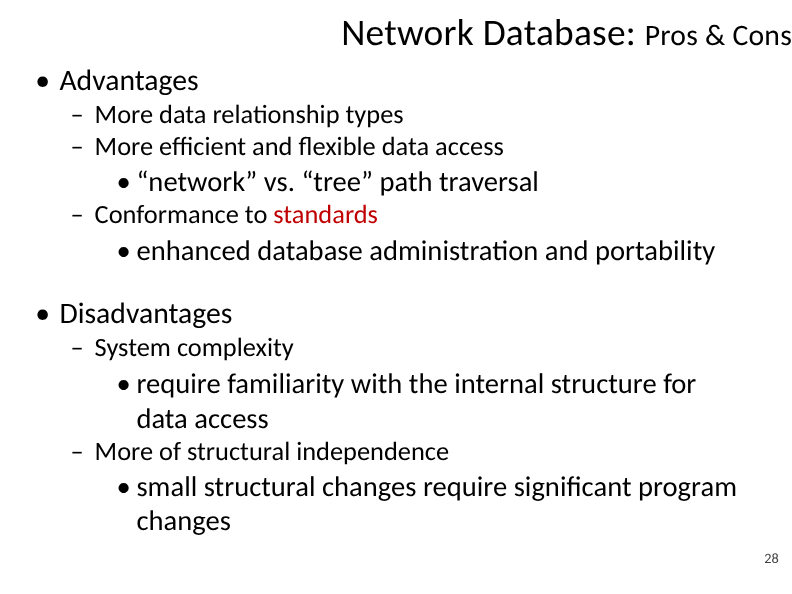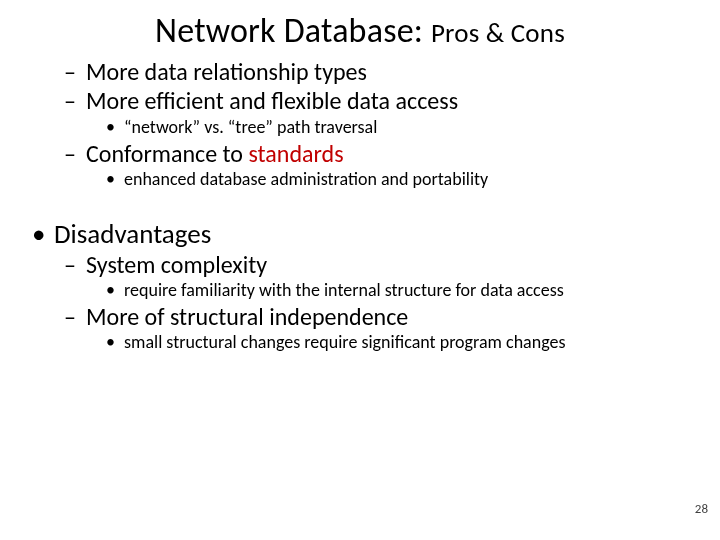--- a/index.html
+++ b/index.html
@@ -16,21 +16,21 @@
     position: relative;
     width: 720px;
     height: 540px;
     box-sizing: border-box;
   }
   .title {
     position: absolute;
     top: 10px;
     left: 0;
     width: 720px;
-    text-align: center;
+    text-align: right;
     font-size: 34px;
     font-weight: 400;
     letter-spacing: 0.2px;
   }
   .title .sub {
     font-size: 27px;
   }
   .content {
     position: absolute;
     top: 58px;
@@ -57,21 +57,21 @@
     position: relative;
     line-height: 1.18;
   }
   .l2::before {
     content: "–";
     position: absolute;
     left: 34px;
     top: 0;
   }
   .l3 {
-    font-size: 18px;
+    font-size: 26px;
     margin: 0 0 1px 0;
     padding-left: 94px;
     position: relative;
     line-height: 1.22;
   }
   .l3::before {
     content: "•";
     position: absolute;
     left: 76px;
     top: 0;
@@ -96,20 +96,21 @@
 
 <div class="slide">
 
   <div class="title">
     <span>Network Database:</span>
     <span class="sub">Pros &amp; Cons</span>
   </div>
 
   <div class="content">
 
+    <div class="l1">Advantages</div>
 
     <div class="l2">More data relationship types</div>
 
     <div class="l2">More efficient and flexible data access</div>
     <div class="l3">“network” vs. “tree” path traversal</div>
 
     <div class="l2">
       <span>Conformance to </span><span class="emph">standards</span>
     </div>
     <div class="l3">enhanced database administration and portability</div>

